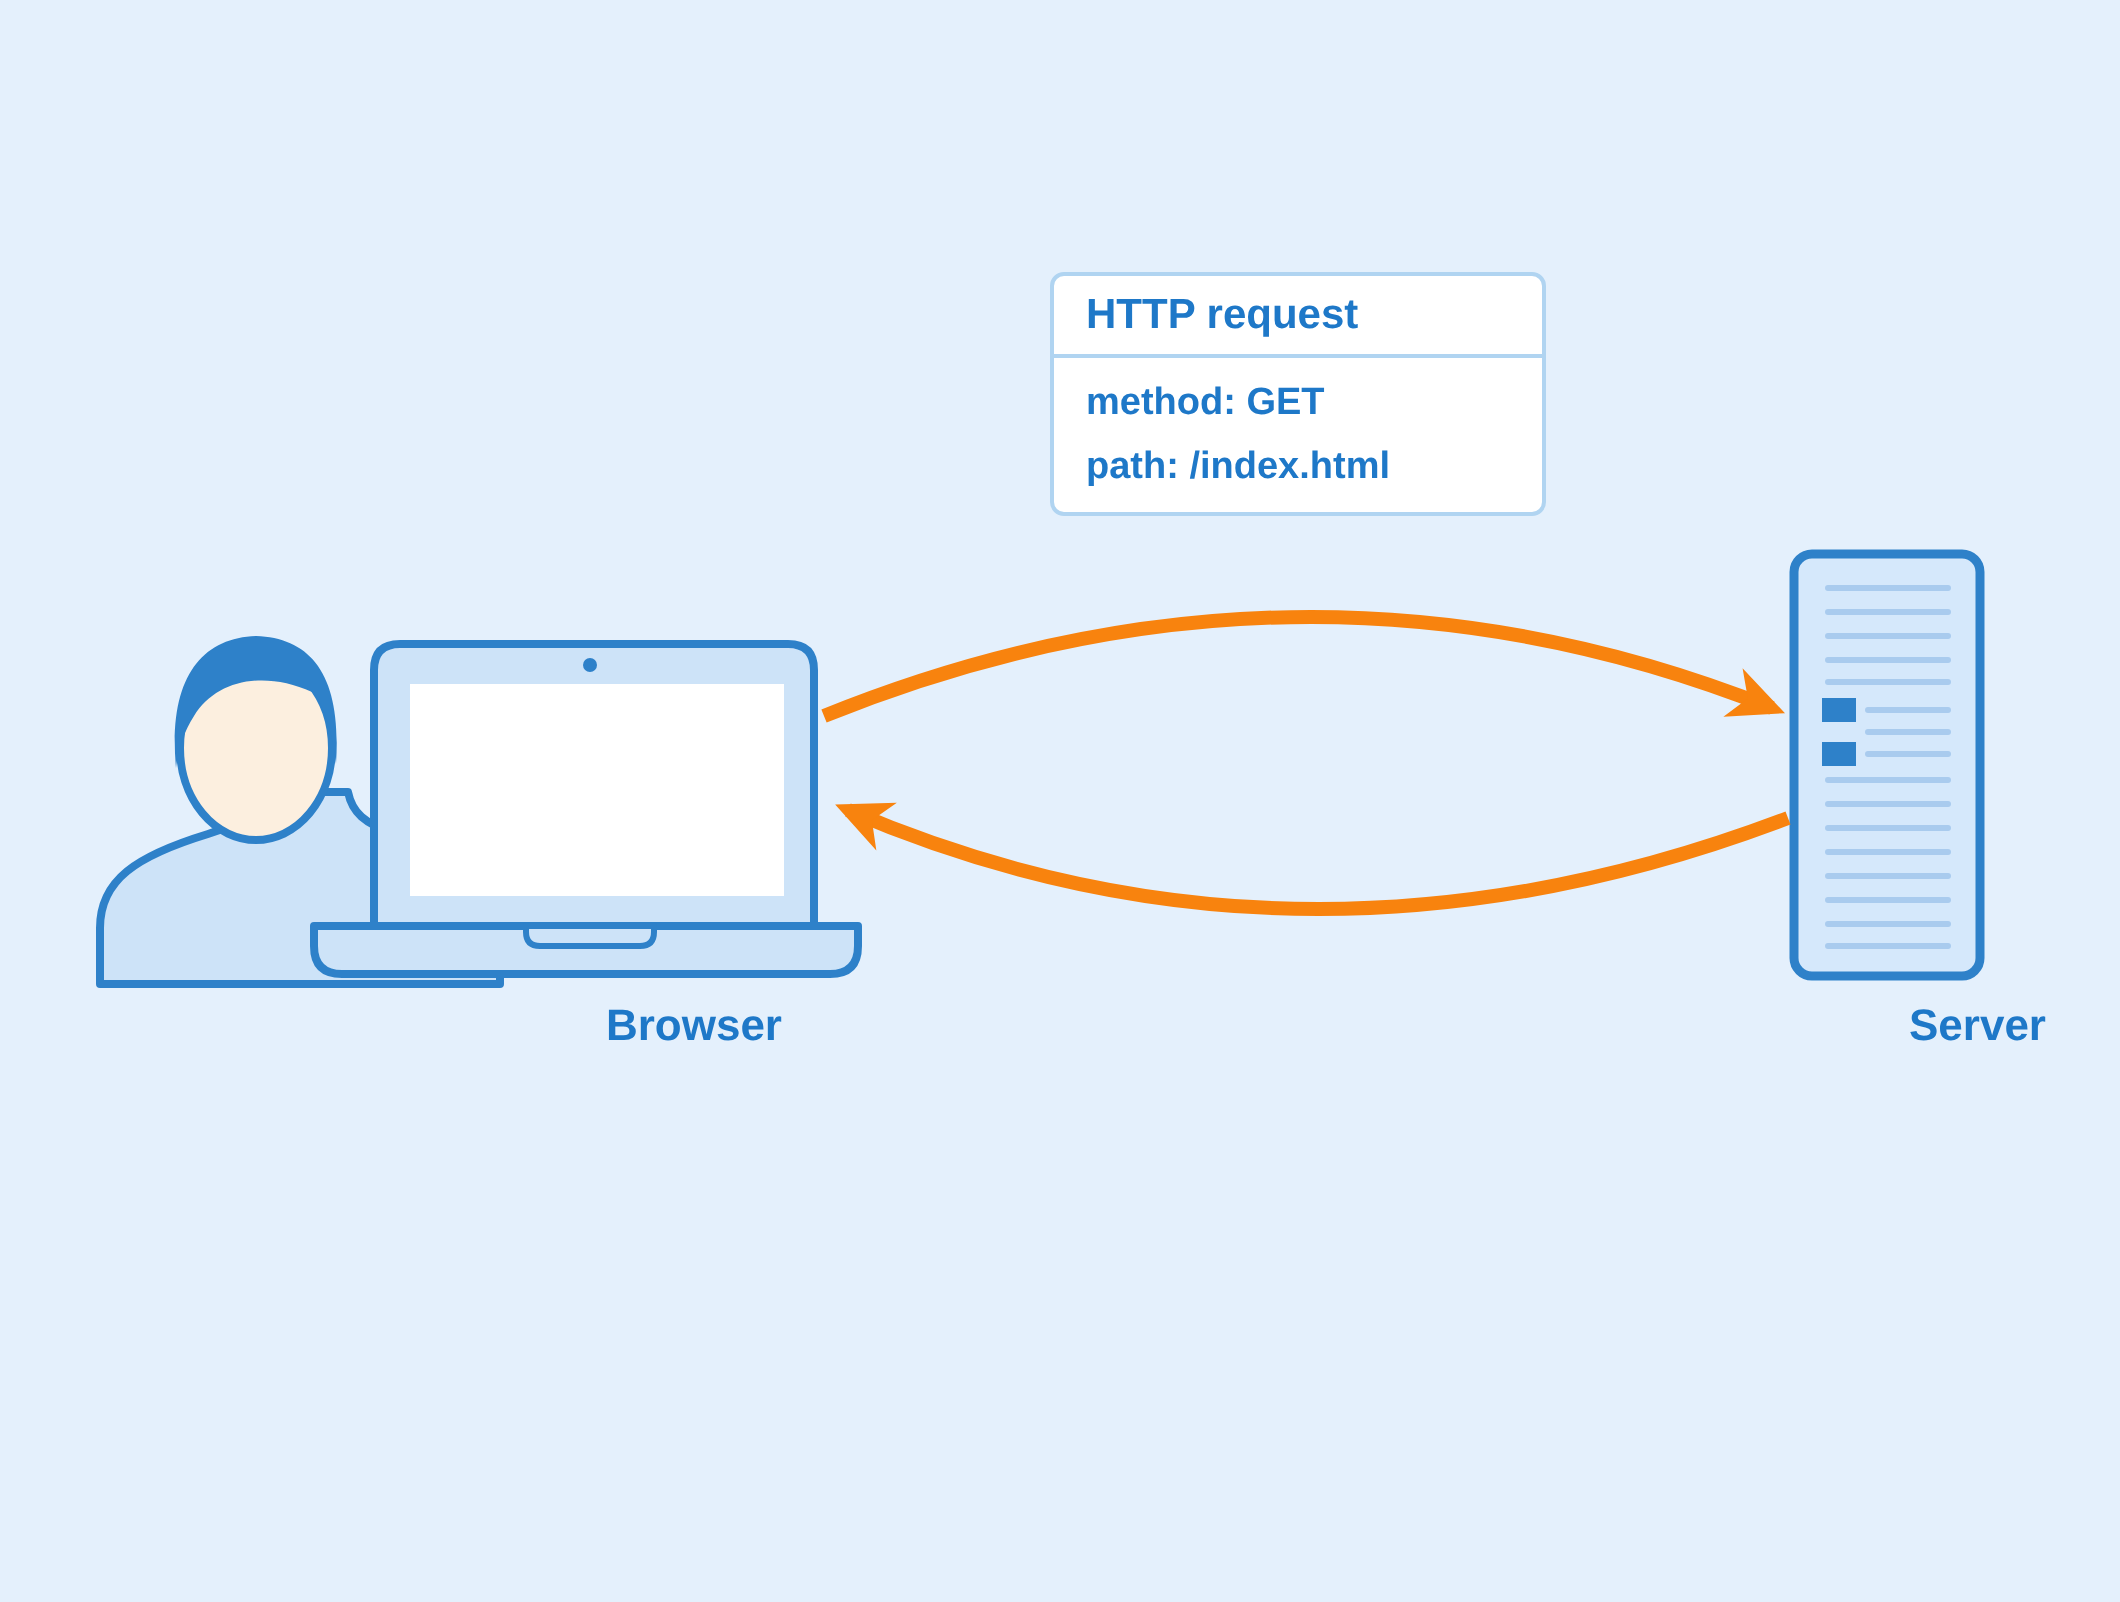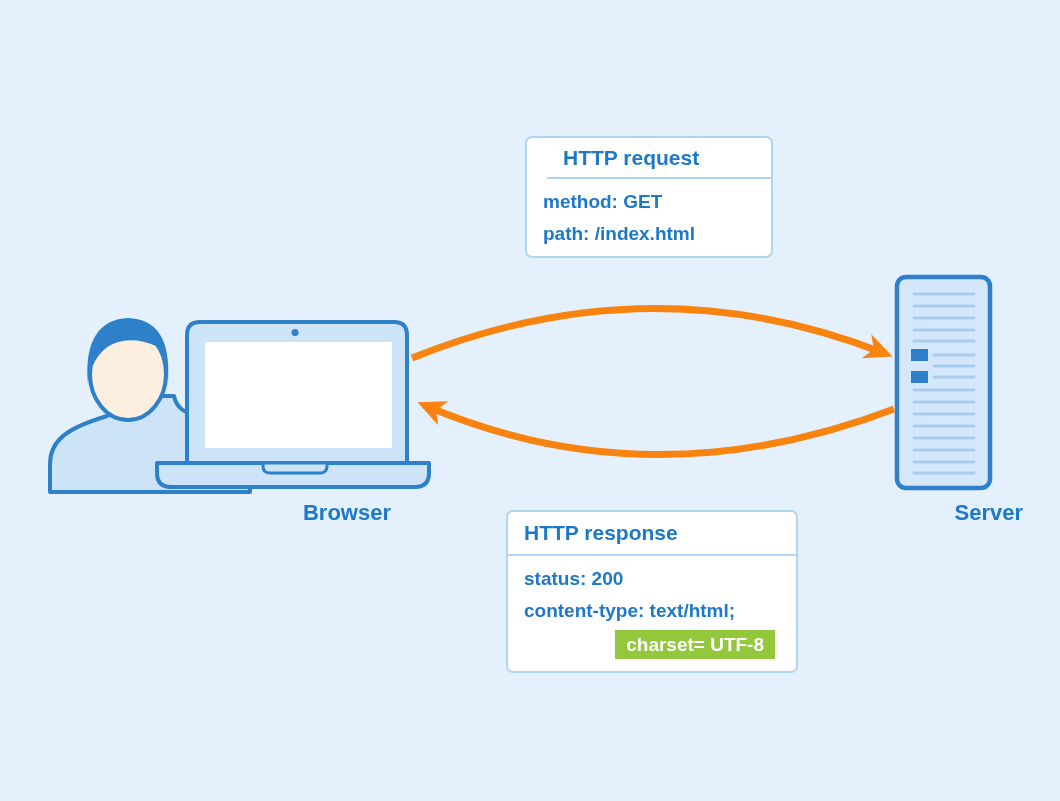--- a/index.html
+++ b/index.html
@@ -45,21 +45,21 @@
     border-bottom:2px solid var(--box-border);
     display:flex;align-items:center;
   }
   .box-body{
     padding:7px 16px;
     font-size:19px;
     font-weight:bold;
     line-height:32px;
   }
   .request-box{left:525px;top:136px;width:248px;height:122px;}
-  .request-box .box-title{height:41px;margin-left:20px;}
+  .request-box .box-title{height:41px;}
   .response-box{left:506px;top:510px;width:292px;height:163px;}
   .response-box .box-title{height:44px;}
   .chip-row{text-align:right;margin-top:2px;padding-right:5px;}
   .chip{
     display:inline-block;
     background:var(--green);
     color:var(--white);
     line-height:29px;
     padding:0 11px;
     font-size:19px;
@@ -144,27 +144,17 @@
   </svg>
 
   <div class="box request-box">
     <div class="box-title">HTTP request</div>
     <div class="box-body">
       <div>method: GET</div>
       <div>path: /index.html</div>
     </div>
   </div>
 
-  <div class="box response-box">
-    <div class="box-title">HTTP response</div>
-    <div class="box-body">
-      <div>status: 200</div>
-      <div>content-type: text/html;</div>
-      <div class="chip-row">
-        <span class="chip">charset= UTF-8</span>
-      </div>
-    </div>
-  </div>
 
   <div class="label browser-label">Browser</div>
   <div class="label server-label">Server</div>
 
 </div>
 
 </body></html>

